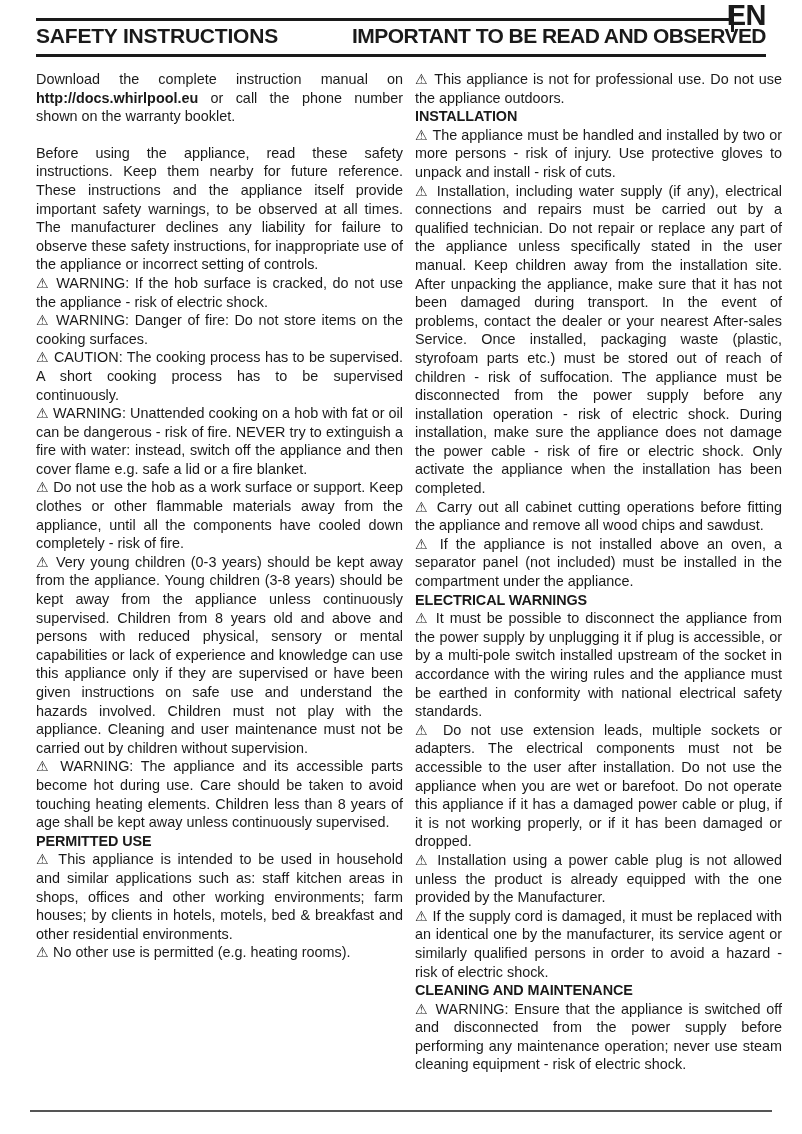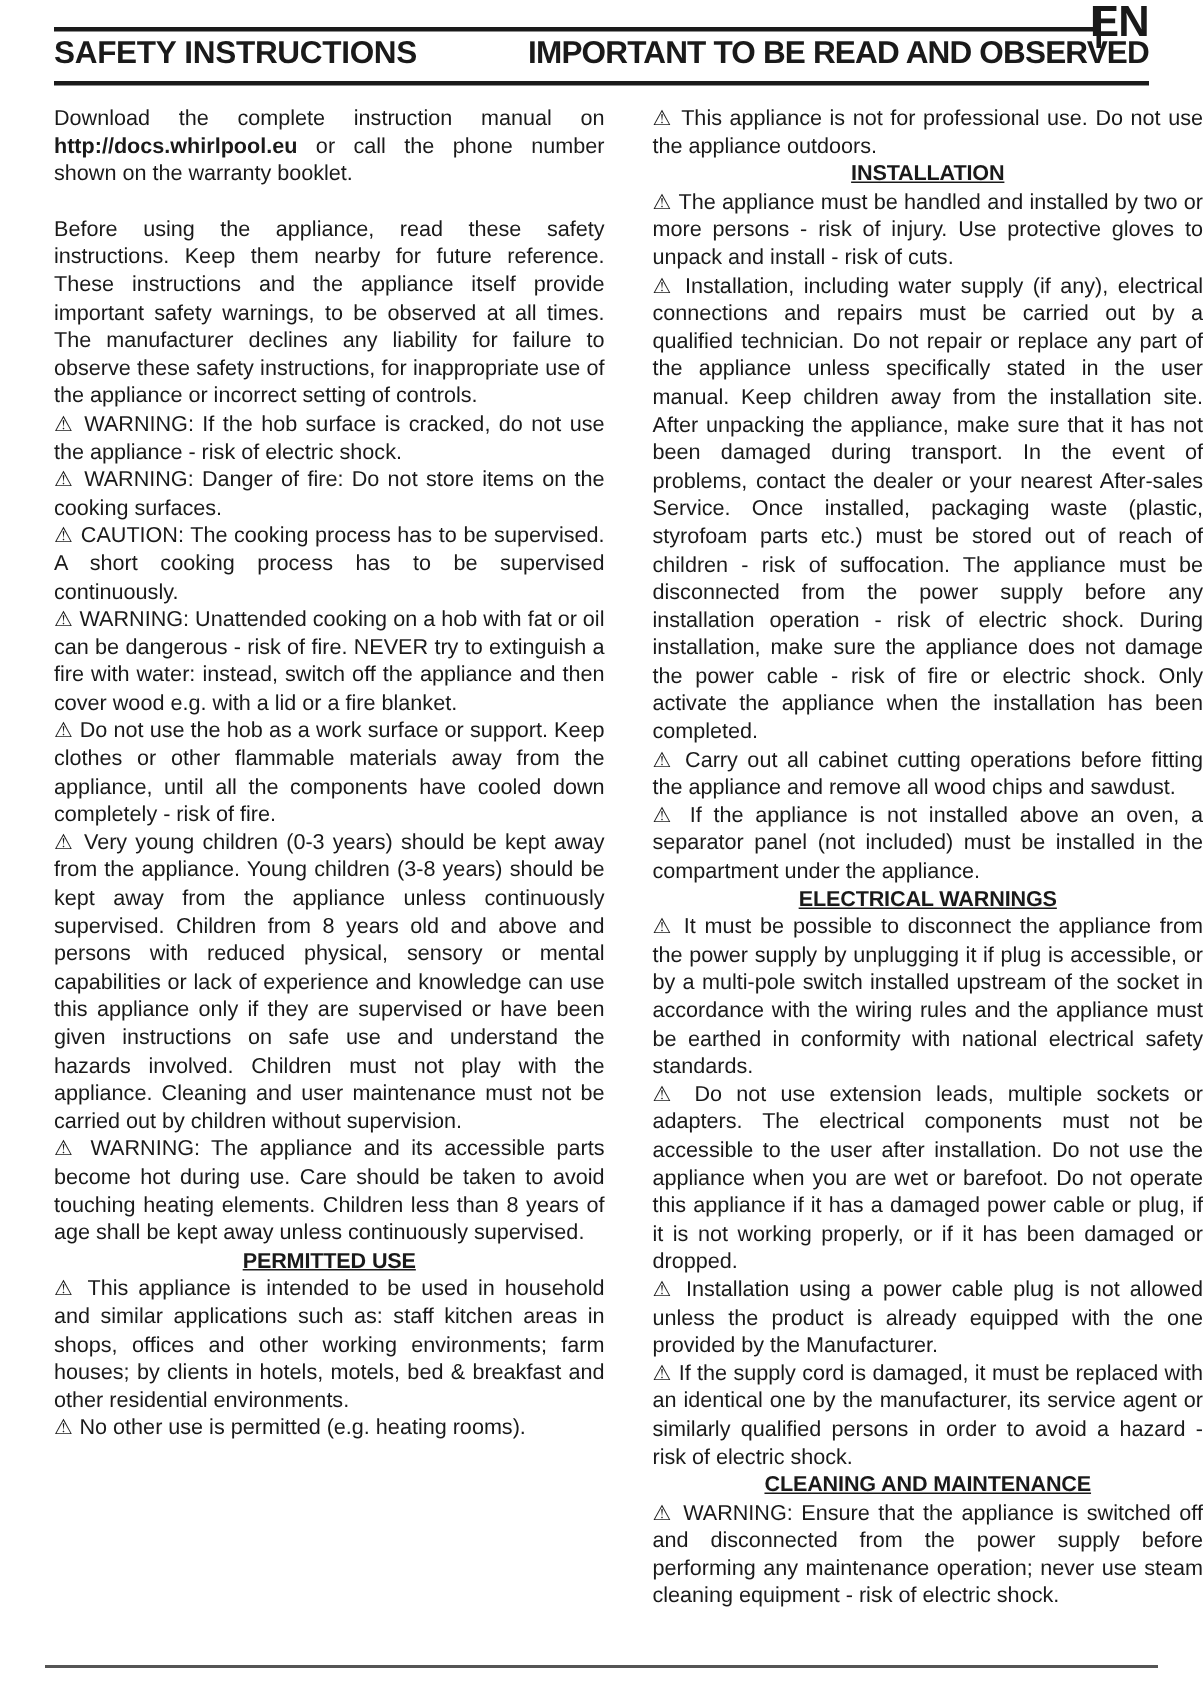--- a/index.html
+++ b/index.html
@@ -78,21 +78,21 @@
     left: 0;
     right: 0;
     top: 54px;
     height: 3px;
     background: #1a1a1a;
   }
 
   
   .columns {
     display: flex;
-    gap: 32px;
+    gap: 12px;
     margin-top: 8px;
   }
   .column {
     width: 367px;
     flex: 0 0 367px;
   }
 
   .para {
     font-size: 14.4px;
     line-height: 18.6px;
@@ -102,23 +102,22 @@
     hyphens: none;
   }
   .spacer {
     height: 18px;
   }
   .section-head {
     font-size: 14.4px;
     line-height: 18.6px;
     font-weight: bold;
     margin: 0;
-    text-align: center;
+    text-align: left;
     letter-spacing: -0.1px;
-    text-decoration: underline;
   }
   .bold-inline {
     font-weight: bold;
   }
   .warn {
     font-size: 14px;
     line-height: 1;
     font-family: "DejaVu Sans", sans-serif;
   }
 
@@ -148,21 +147,21 @@
   </div>
 
   <div class="columns">
     <div class="column" id="col-left">
         <p class="para"><span>Download the complete instruction manual on </span><span class="bold-inline">http://docs.whirlpool.eu</span><span> or call the phone number shown on the warranty booklet.</span></p>
         <div class="spacer"></div>
         <p class="para"><span>Before using the appliance, read these safety instructions. Keep them nearby for future reference. These instructions and the appliance itself provide important safety warnings, to be observed at all times. The manufacturer declines any liability for failure to observe these safety instructions, for inappropriate use of the appliance or incorrect setting of controls.</span></p>
         <p class="para"><span class="warn">⚠ </span><span>WARNING: If the hob surface is cracked, do not use the appliance - risk of electric shock.</span></p>
         <p class="para"><span class="warn">⚠ </span><span>WARNING: Danger of fire: Do not store items on the cooking surfaces.</span></p>
         <p class="para"><span class="warn">⚠ </span><span>CAUTION: The cooking process has to be supervised. A short cooking process has to be supervised continuously.</span></p>
-        <p class="para"><span class="warn">⚠ </span><span>WARNING: Unattended cooking on a hob with fat or oil can be dangerous - risk of fire. NEVER try to extinguish a fire with water: instead, switch off the appliance and then cover wood e.g. with a lid or a fire blanket.</span></p>
+        <p class="para"><span class="warn">⚠ </span><span>WARNING: Unattended cooking on a hob with fat or oil can be dangerous - risk of fire. NEVER try to extinguish a fire with water: instead, switch off the appliance and then cover flame e.g. safe a lid or a fire blanket.</span></p>
         <p class="para"><span class="warn">⚠ </span><span>Do not use the hob as a work surface or support. Keep clothes or other flammable materials away from the appliance, until all the components have cooled down completely - risk of fire.</span></p>
         <p class="para"><span class="warn">⚠ </span><span>Very young children (0-3 years) should be kept away from the appliance. Young children (3-8 years) should be kept away from the appliance unless continuously supervised. Children from 8 years old and above and persons with reduced physical, sensory or mental capabilities or lack of experience and knowledge can use this appliance only if they are supervised or have been given instructions on safe use and understand the hazards involved. Children must not play with the appliance. Cleaning and user maintenance must not be carried out by children without supervision.</span></p>
         <p class="para"><span class="warn">⚠ </span><span>WARNING: The appliance and its accessible parts become hot during use. Care should be taken to avoid touching heating elements. Children less than 8 years of age shall be kept away unless continuously supervised.</span></p>
         <div class="section-head">PERMITTED USE</div>
         <p class="para"><span class="warn">⚠ </span><span>This appliance is intended to be used in household and similar applications such as: staff kitchen areas in shops, offices and other working environments; farm houses; by clients in hotels, motels, bed &amp; breakfast and other residential environments.</span></p>
         <p class="para"><span class="warn">⚠ </span><span>No other use is permitted (e.g. heating rooms).</span></p>
       </div>
     <div class="column" id="col-right">
         <p class="para"><span class="warn">⚠ </span><span>This appliance is not for professional use. Do not use the appliance outdoors.</span></p>
         <div class="section-head">INSTALLATION</div>

